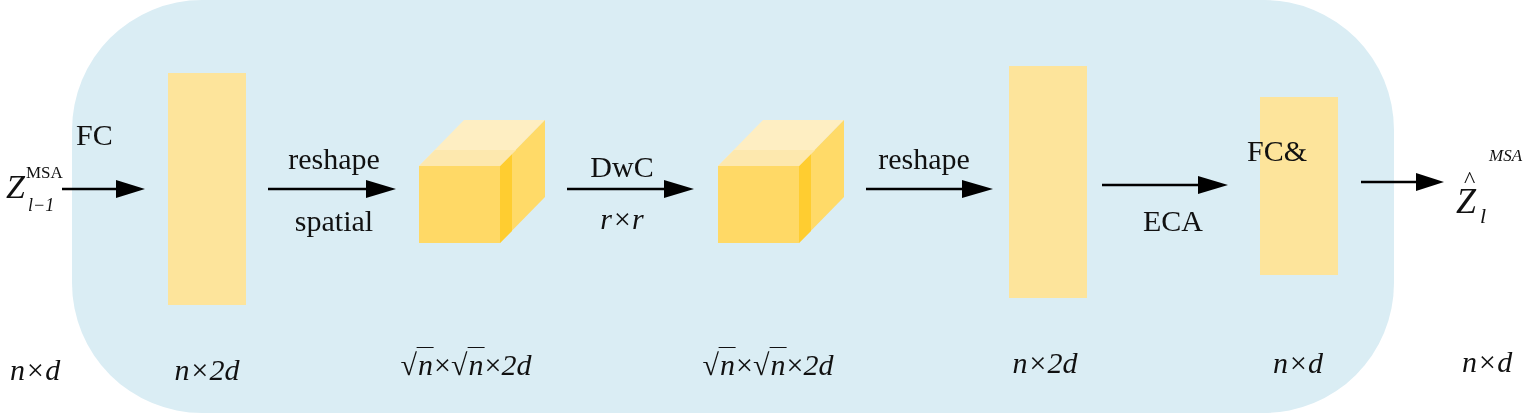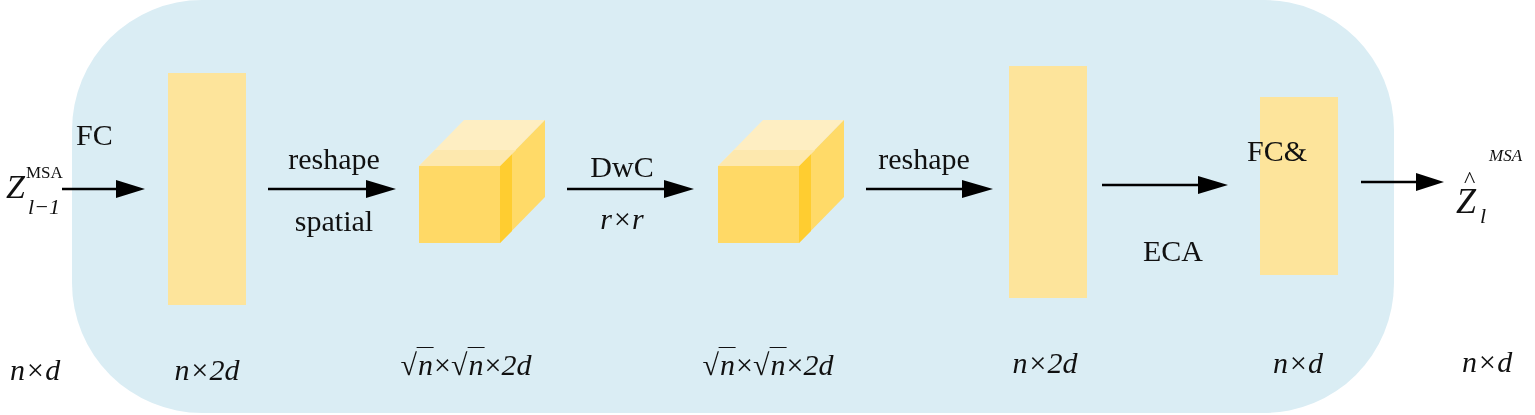--- a/index.html
+++ b/index.html
@@ -71,42 +71,42 @@
     <line x1="1102" y1="185" x2="1202" y2="185" stroke="#000" stroke-width="2.5"></line>
     <polygon points="1198,176 1228,185 1198,194" fill="#000"></polygon>
   </g>
   <g>
     <line x1="1361" y1="182" x2="1420" y2="182" stroke="#000" stroke-width="2.5"></line>
     <polygon points="1416,173 1444,182 1416,191" fill="#000"></polygon>
   </g>
 </svg>
 
 <div class="lbl" style="left:6px; top:170px; font-size:34px;">
-  <span class="it">Z</span><span class="sup bold" style="top:-20px; left:1px;">MSA</span><span class="sup it" style="position:absolute; left:22px; top:26px; font-size:22px;">l−1</span>
+  <span class="it">Z</span><span class="sup bold" style="top:-20px; left:1px;">MSA</span><span class="sup it" style="position:absolute; left:22px; top:26px; font-size:18px;">l−1</span>
 </div>
 
 <div class="lbl" style="left:1456px; top:183px; font-size:36px;">
   <span class="it" style="position:relative;">Z</span>
   <span style="position:absolute; left:8px; top:-16px; font-size:24px;">^</span>
   <span class="it" style="position:absolute; left:24px; top:22px; font-size:22px;">l</span>
 </div>
 <div class="lbl it bold" style="left:1489px; top:147px; font-size:17px;">MSA</div>
 
 <div class="lbl" style="left:76px; top:120px;">FC</div>
 
 <div class="lbl center" style="left:334px; top:144px;">reshape</div>
 <div class="lbl center" style="left:334px; top:206px;">spatial</div>
 
 <div class="lbl center" style="left:622px; top:152px;">DwC</div>
 <div class="lbl center it" style="left:622px; top:204px;font-family:Liberation Serif, serif;">r×r</div>
 
 <div class="lbl center" style="left:924px; top:144px;">reshape</div>
 
 <div class="lbl center" style="left:1234px; top:136px;margin-left:43px;">FC&amp;</div>
-<div class="lbl center" style="left:1173px; top:206px;margin-top:30px;">ECA</div>
+<div class="lbl center" style="left:1173px; top:206px;">ECA</div>
 
 <div class="lbl it bold" style="left:10px; top:355px;">n×d</div>
 
 <div class="lbl center it" style="left:207px; top:355px;">n×2d</div>
 
 <div class="lbl center" style="left:466px; top:350px;">
   <span class="sqrt"><span class="rad">√</span><span class="over">n</span></span><span>×</span><span class="sqrt"><span class="rad">√</span><span class="over">n</span></span><span>×</span><span class="it">2d</span>
 </div>
 
 <div class="lbl center" style="left:768px; top:350px;">

